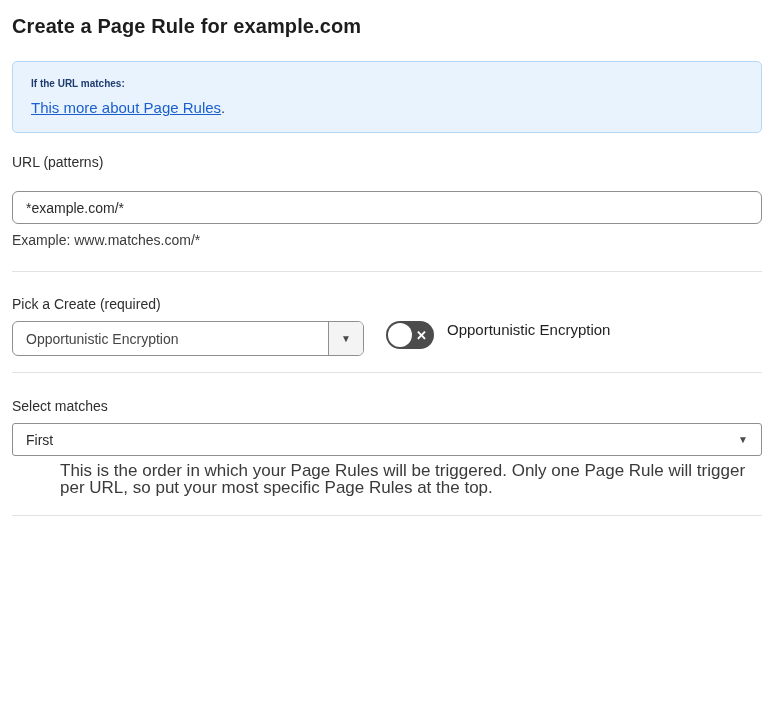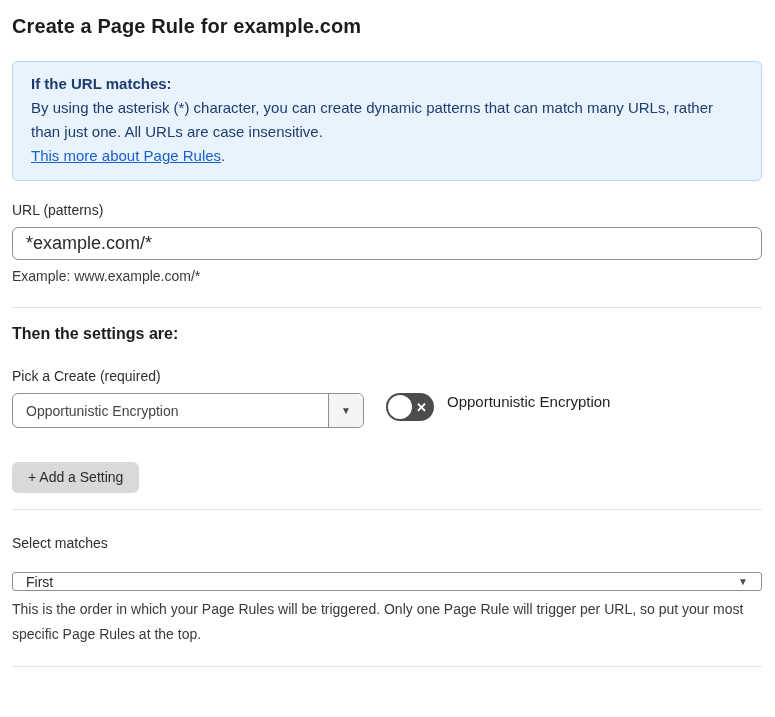--- a/index.html
+++ b/index.html
@@ -28,44 +28,44 @@
     background: var(--info-bg, #e9f3fd);
     border: 1px solid var(--info-border, #b7d8f4);
     border-radius: 5px;
     padding: 10px 18px 12px 18px;
     color: var(--info-text, #1e3c6e);
     font-size: 15px;
     line-height: 24px;
   }
   .info-box .info-heading {
     font-weight: 700;
-    font-size: 15px;
+    font-size: 10px;
   }
   .info-box a {
     color: var(--link-blue, #1b5fcc);
     text-decoration: underline;
     cursor: pointer;
   }
   .info-box .link-suffix { text-decoration: none; }
   
   .field-label {
     font-size: 14px;
     color: #2e2e2e;
     line-height: 18px;
   }
   .url-label { margin-top: 20px; }
   .text-input {
-    margin-top: 8px;
+    margin-top: 20px;
     width: 100%;
     height: 33px;
     border: 1px solid var(--border-gray, #8f8f8f);
     border-radius: 6px;
     padding: 0 13px;
     font-family: "Liberation Sans", sans-serif;
-    font-size: 18px;
+    font-size: 14px;
     color: #2b2b2b;
     background: #fff;
     outline: none;
     display: block;
   }
   .helper-text {
     margin-top: 7px;
     font-size: 14px;
     color: #3a3a3a;
     line-height: 18px;
@@ -172,87 +172,85 @@
   .add-setting-btn {
     margin-top: 34px;
     height: 31px;
     display: inline-block;
   }
   .divider-2 { margin-top: 16px; }
   .order-heading { margin-top: 14px; }
   .select-label { margin-top: 24px; }
   
   .select-control {
-    margin-top: 20px;
+    margin-top: 8px;
     position: relative;
     width: 100%;
-    height: 19px;
+    height: 33px;
     border: 1px solid var(--border-gray, #8f8f8f);
     border-radius: 3px;
     background: #fff;
     display: flex;
     align-items: center;
     padding: 0 13px;
     font-size: 14px;
     color: #2b2b2b;
     cursor: pointer;
   }
   .select-caret {
     position: absolute;
     right: 13px;
     top: 50%;
     transform: translateY(-50%);
   }
   .order-helper {
     margin-top: 6px;
-    font-size: 14px;
-    line-height: 25px;
+    font-size: 17px;
+    line-height: 17px;
     color: #3a3a3a;
     max-width: 750px;
+    margin-left: 48px;
   }
   .divider-3 { margin-top: 19px; }
 </style>
 </head>
 <body>
 
 <div class="container">
 
   <h1 class="page-title">Create a Page Rule for example.com</h1>
 
   <div class="info-box">
     <div class="info-heading">If the URL matches:</div>
-    <div class="info-body">By using the asterisk (*) character, you can create dynamic patterns that can match many URLs, rather than just one. All URLs are case insensitive.</div>
     <div class="info-link-line"><a>This more about Page Rules</a><span class="link-suffix">.</span></div>
   </div>
 
   <div class="field-label url-label">URL (patterns)</div>
   <input class="text-input" type="text" value="*example.com/*" style="">
-  <div class="helper-text">Example: www.example.com/*</div>
+  <div class="helper-text">Example: www.matches.com/*</div>
 
   <hr class="divider divider-1">
 
-  <h2 class="section-heading settings-heading">Then the settings are:</h2>
 
   <div class="field-label picker-label">Pick a Create (required)</div>
 
   <div class="setting-row">
     <div class="picker">
       <span class="picker-value">Opportunistic Encryption</span>
       <span class="picker-caret-seg">
         <span class="caret-icon">▼</span>
       </span>
     </div>
     <button class="toggle" aria-checked="false">
       <span class="toggle-knob"></span>
       <span class="toggle-x">✕</span>
     </button>
     <span class="toggle-label">Opportunistic Encryption</span>
   </div>
 
-  <button class="btn btn-gray add-setting-btn">+ Add a Setting</button>
 
   <hr class="divider divider-2">
 
 
   <div class="field-label select-label">Select matches</div>
 
   <div class="select-control">
     <span>First</span>
     <span class="caret-icon select-caret">▼</span>
   </div>

